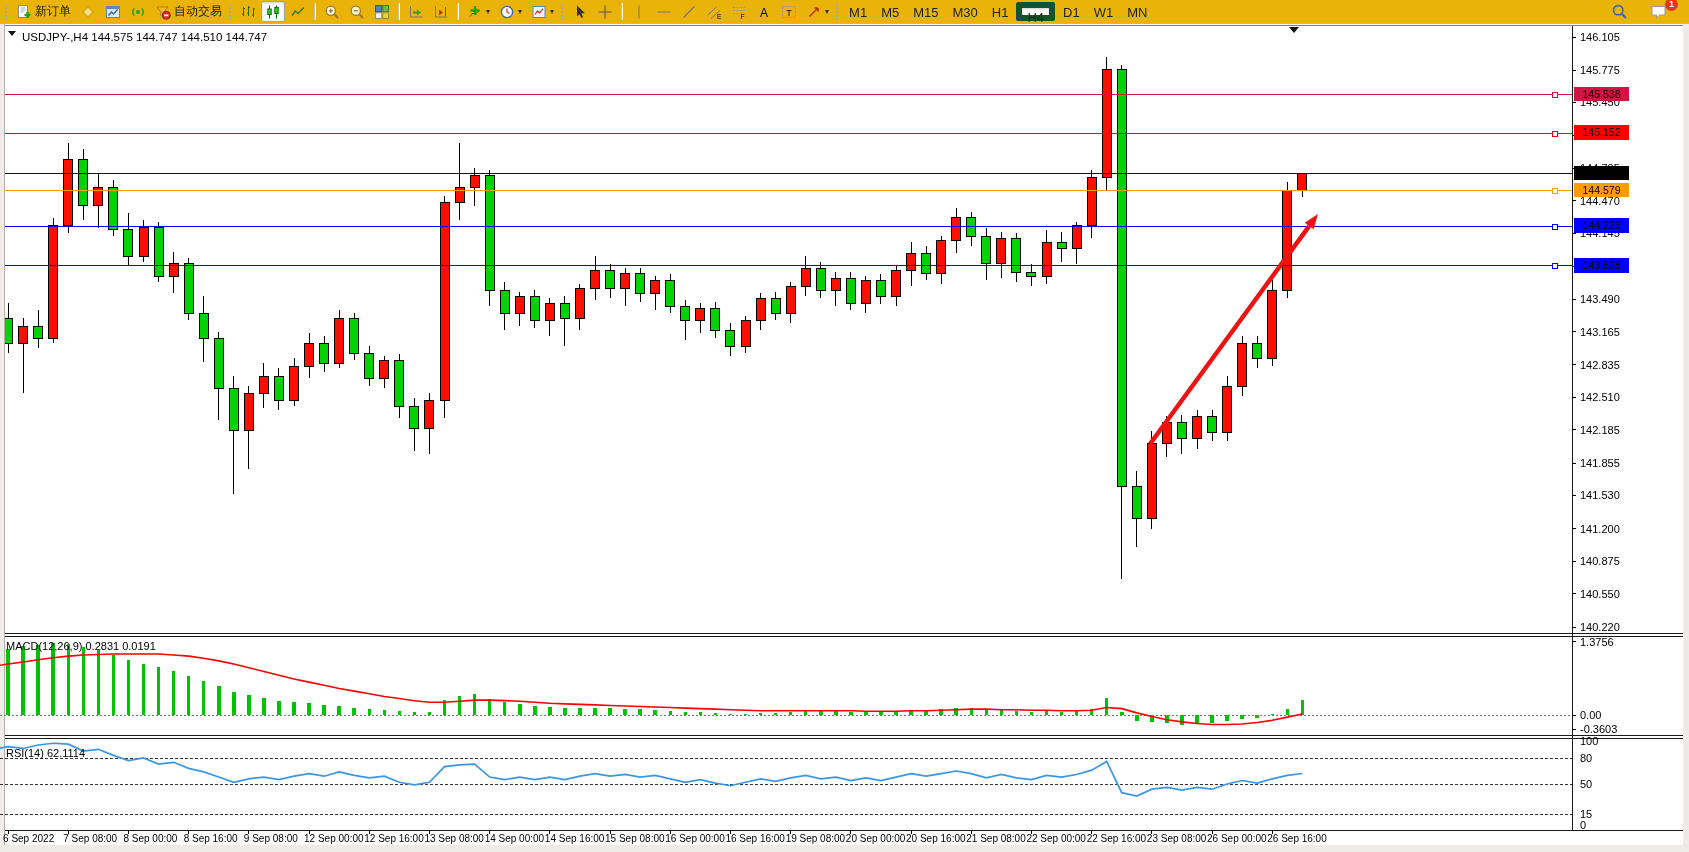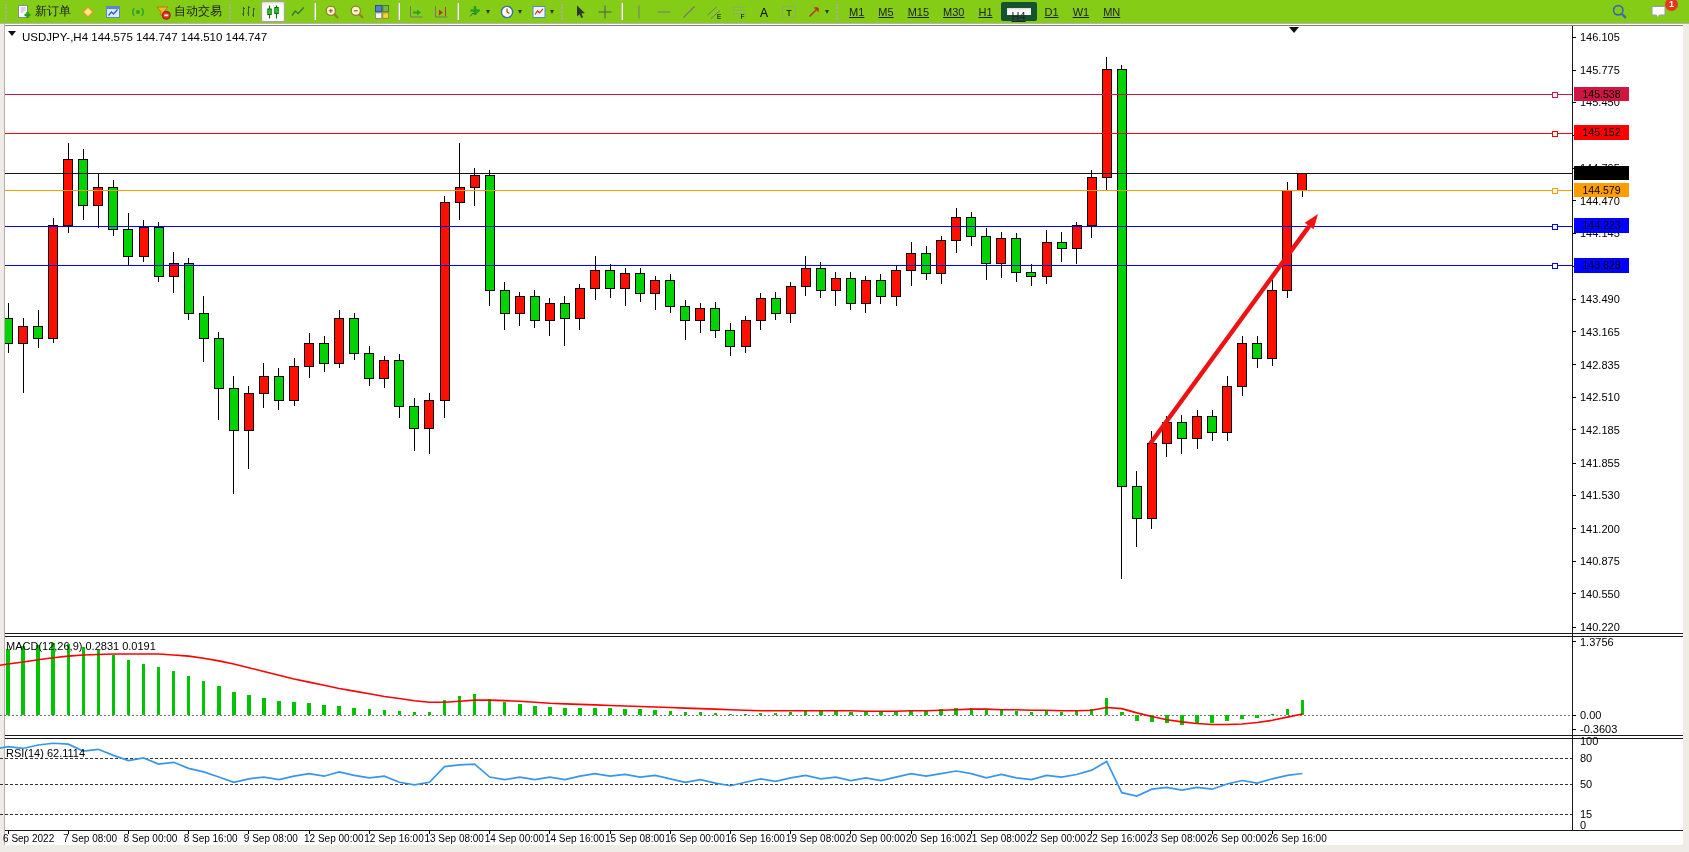--- a/index.html
+++ b/index.html
@@ -1,26 +1,26 @@
 <!DOCTYPE html>
 <html><head>
 <meta charset="utf-8">
 <style>
   html,body{margin:0;padding:0;background:#efece7;}
   *{box-sizing:border-box;}
   .app{width:1689px;height:852px;font-family:"Liberation Sans",sans-serif;position:relative;overflow:hidden;background:#fff;}
   
-  .toolbar{height:24px;background:#84cc16;border-bottom:1px solid #b8b4ac;display:flex;align-items:center;padding:0 3px;gap:1px;}
+  .toolbar{height:24px;background:#eab308;border-bottom:1px solid #b8b4ac;display:flex;align-items:center;padding:0 3px;gap:1px;}
   .tb-btn{display:flex;align-items:center;gap:3px;height:21px;padding:1px 3px;border:1px solid transparent;border-radius:2px;cursor:default;}
   .tb-btn.pressed{background:#fdfcfa;border:1px solid #a8a49c;box-shadow:inset 0 1px 2px rgba(0,0,0,.18);}
   .tb-label{font-size:12px;color:#1c1c1c;white-space:nowrap;}
   .tb-sep{width:0;height:17px;border-left:1px solid #c6c2ba;border-right:1px solid #fdfdfc;margin:0 3px;}
   .tb-grip{width:0;height:16px;border-left:2px dotted #aeaaa2;margin:0 4px 0 2px;}
   .caret{font-size:8px;color:#333;line-height:8px;}
-  .tf-btn{font-size:11px;color:#222;padding:2px 5px;height:19px;border:1px solid transparent;border-radius:2px;background:transparent;font-family:"Liberation Sans",sans-serif;text-decoration:underline;}
+  .tf-btn{font-size:13px;color:#222;padding:2px 5px;height:19px;border:1px solid transparent;border-radius:2px;background:transparent;font-family:"Liberation Sans",sans-serif;}
   .tf-btn.pressed{background:#fdfcfa;border:6px solid #14532d;box-shadow:inset 0 1px 2px rgba(0,0,0,.18);}
   .tb-right{margin-left:auto;display:flex;align-items:center;gap:14px;margin-right:14px;}
   .chat-wrap{position:relative;}
   .chat-badge{position:absolute;top:-4px;right:-7px;background:#e8361e;color:#fff;border-radius:50%;width:13px;height:13px;font-size:9px;line-height:13px;text-align:center;font-weight:bold;}
   
   .chart-area{position:relative;width:1689px;height:828px;background:#fff;}
   svg text{font-family:"Liberation Sans",sans-serif;fill:#000;}
 </style>
 </head>
 <body>

